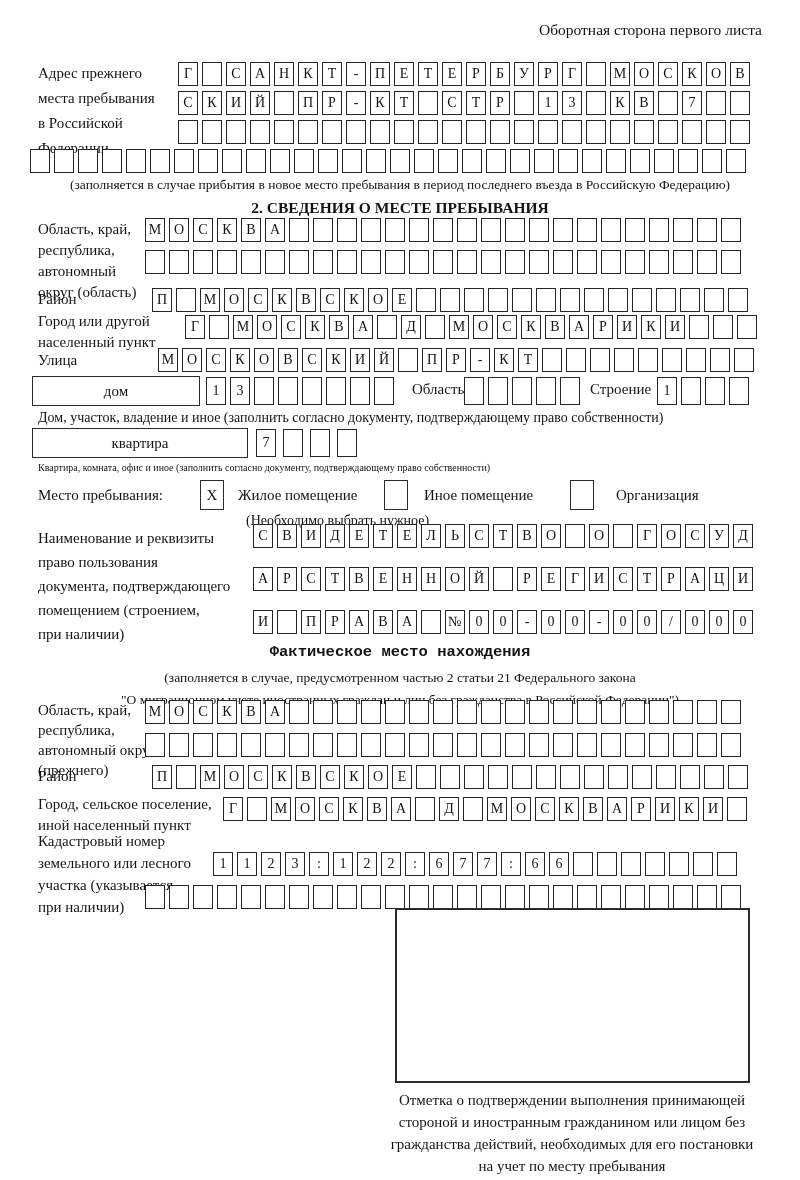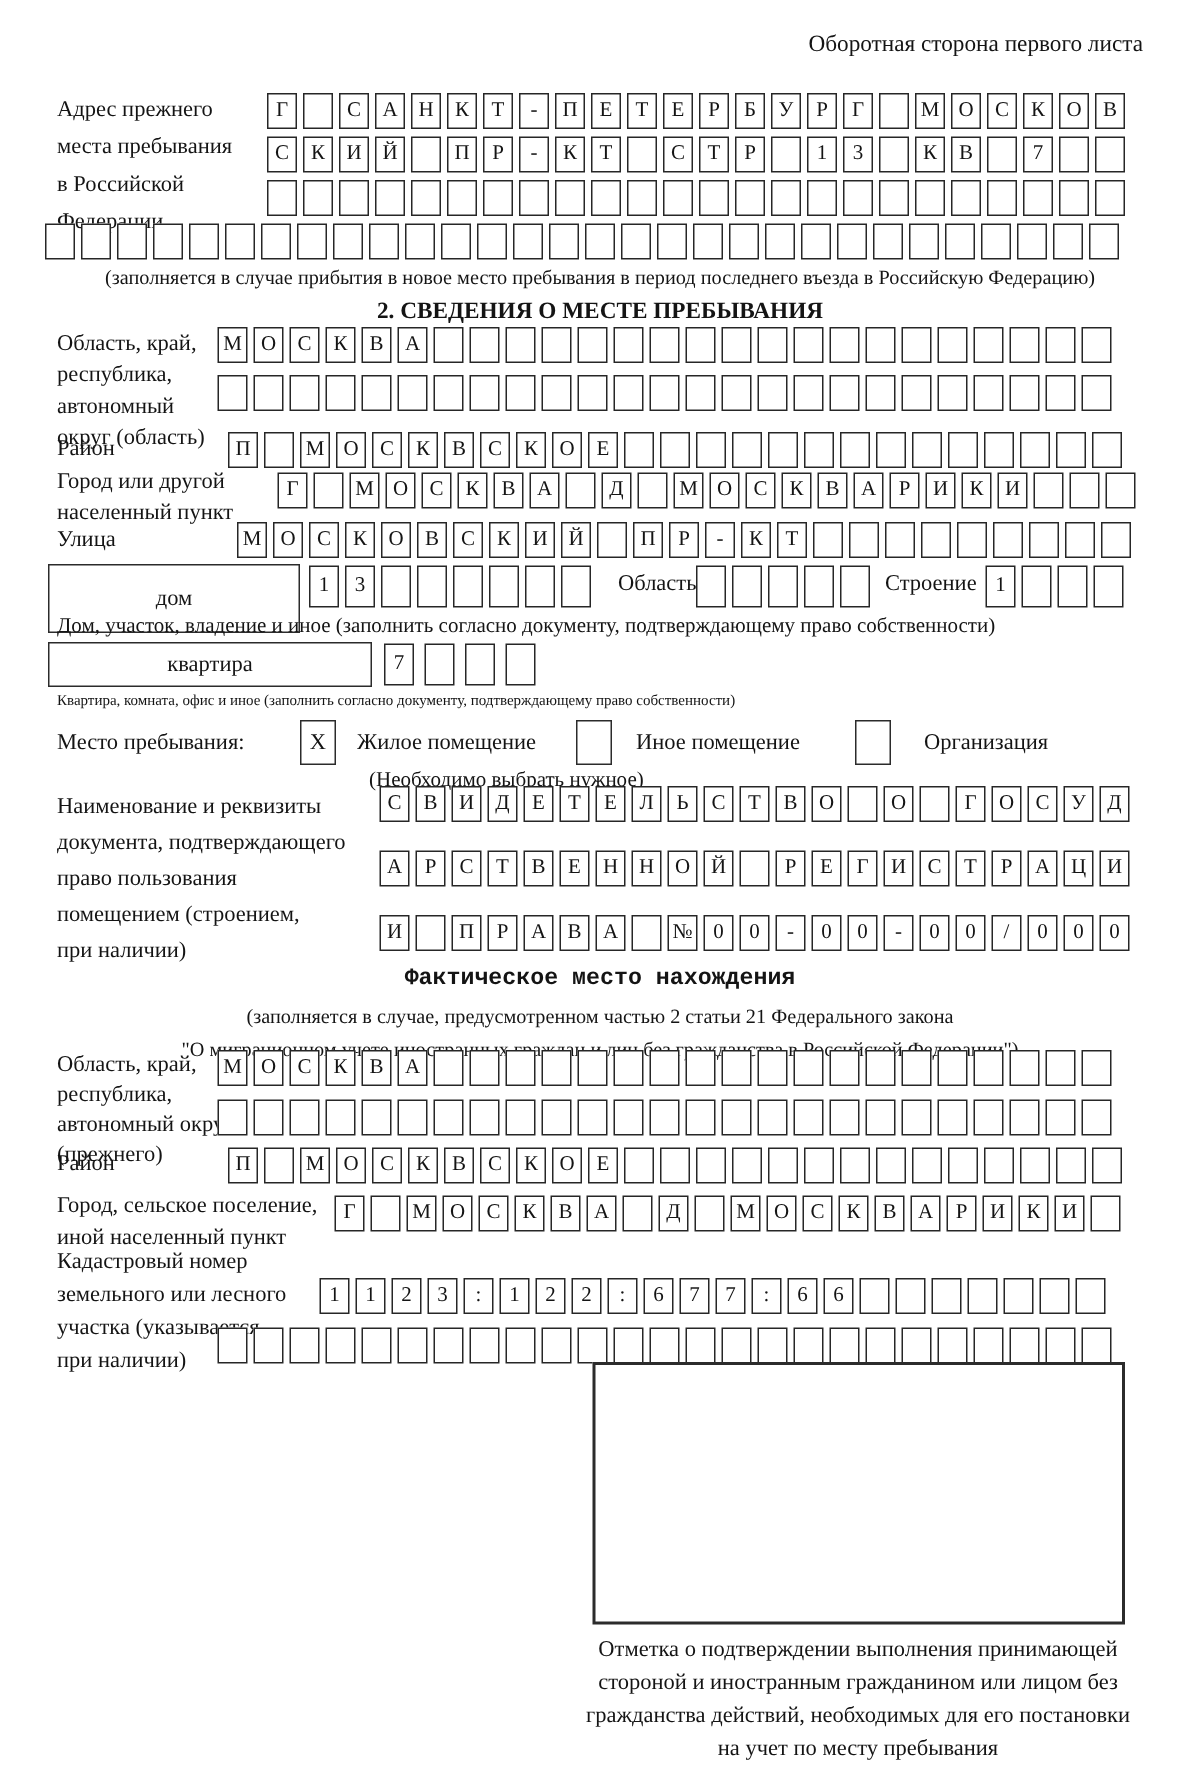--- a/index.html
+++ b/index.html
@@ -302,21 +302,21 @@
       <span class="cell"></span>
       <span class="cell"></span>
       <span class="cell"></span>
       <span class="cell"></span>
       <span class="cell"></span>
       <span class="cell"></span>
       <span class="cell"></span>
       <span class="cell"></span>
     </div>
 
-  <div class="abs inputbox" style="left:32px;top:376px;width:168px;height:46px;">дом</div>
+  <div class="abs inputbox" style="left:32px;top:376px;width:168px;height:30px;">дом</div>
   <div class="abs cells tall" style="left:206px;top:377px;">
       <span class="cell">1</span>
       <span class="cell">3</span>
       <span class="cell"></span>
       <span class="cell"></span>
       <span class="cell"></span>
       <span class="cell"></span>
       <span class="cell"></span>
       <span class="cell"></span>
     </div>
@@ -350,22 +350,22 @@
   <div class="abs checkbox" style="left:200px;top:480px;">X</div>
   <div class="abs txt" style="left:238px;top:487px;text-align:center;">Жилое помещение</div>
   <div class="abs checkbox" style="left:384px;top:480px;"></div>
   <div class="abs txt" style="left:424px;top:487px;">Иное помещение</div>
   <div class="abs checkbox" style="left:570px;top:480px;"></div>
   <div class="abs txt" style="left:616px;top:487px;">Организация</div>
   <div class="abs note" style="left:246px;top:513px;font-size:14px;">(Необходимо выбрать нужное)</div>
 
   <div class="abs lbl" style="left:38px;top:526px;line-height:24px;">
       <div>Наименование и реквизиты</div>
+      <div>право пользования</div>
       <div>документа, подтверждающего</div>
-      <div>право пользования</div>
       <div>помещением (строением,</div>
       <div>при наличии)</div>
     </div>
   <div class="abs cells" style="left:253px;top:524px;">
       <span class="cell">С</span>
       <span class="cell">В</span>
       <span class="cell">И</span>
       <span class="cell">Д</span>
       <span class="cell">Е</span>
       <span class="cell">Т</span>

